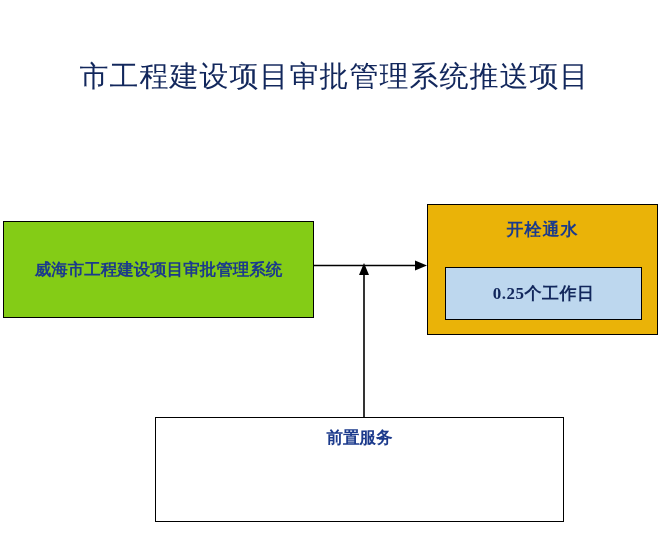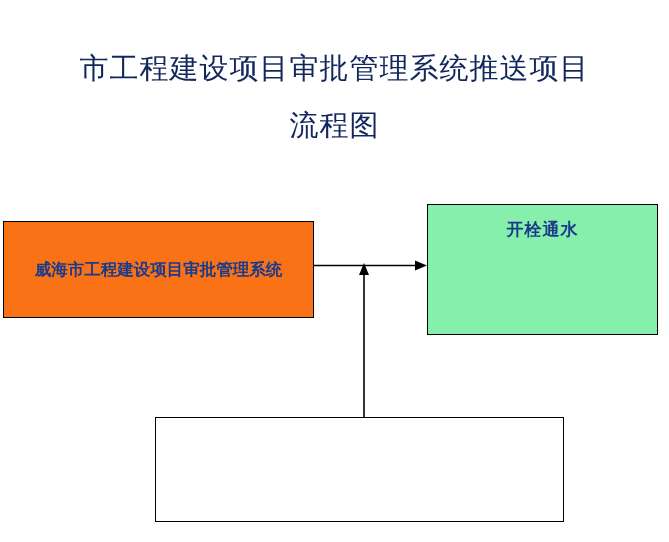--- a/index.html
+++ b/index.html
@@ -20,21 +20,21 @@
     left: 0;
     top: 0;
     width: 669px;
     height: 542px;
   }
 
   
   #page-title {
     position: absolute;
     left: 0;
-    top: 40px;
+    top: 48px;
     width: 669px;
     text-align: center;
     color: #12275c;
     font-size: 29px;
     line-height: 57px;
     letter-spacing: 1px;
     font-weight: 400;
     white-space: nowrap;
   }
   #page-title .title-line { display: block; }
@@ -52,34 +52,34 @@
     color: #1b3a8c;
     font-weight: bold;
   }
 
   
   #node-source {
     left: 3px;
     top: 221px;
     width: 311px;
     height: 97px;
-    background: #f97316;
+    background: #84cc16;
     font-size: 16.5px;
     line-height: 31px;
     padding: 0 21px;
   }
   #node-source .line { display: block; white-space: nowrap; }
 
   
   #node-result {
     left: 427px;
     top: 204px;
     width: 231px;
     height: 131px;
-    background: #86efac;
+    background: #eab308;
     justify-content: flex-start;
     padding-top: 13px;
   }
   #node-result .result-title {
     font-size: 17px;
     line-height: 24px;
     color: #1b3a8c;
     font-weight: bold;
     letter-spacing: 1px;
   }
@@ -126,25 +126,28 @@
   </g>
 
   <g>
     <line x1="364" y1="417" x2="364" y2="271" stroke="#000000" stroke-width="1.6"></line>
     <polygon points="364,263 359,275 369,275" fill="#000000"></polygon>
   </g>
 </svg>
 
 <div id="page-title">
   <span class="title-line">市工程建设项目审批管理系统推送项目</span>
-  <span class="title-line">流程图</span>
 </div>
 
 <div class="node" id="node-source">
   <span class="line">威海市工程建设项目审批管理系统</span>
 </div>
 
 <div class="node" id="node-result">
   <span class="result-title">开栓通水</span>
+  <div id="inner-duration-box">
+    <span>0.25个工作日</span>
+  </div>
 </div>
 
 <div class="node" id="node-prerequisite">
+  <span class="line">前置服务</span>
 </div>
 
 </body></html>

